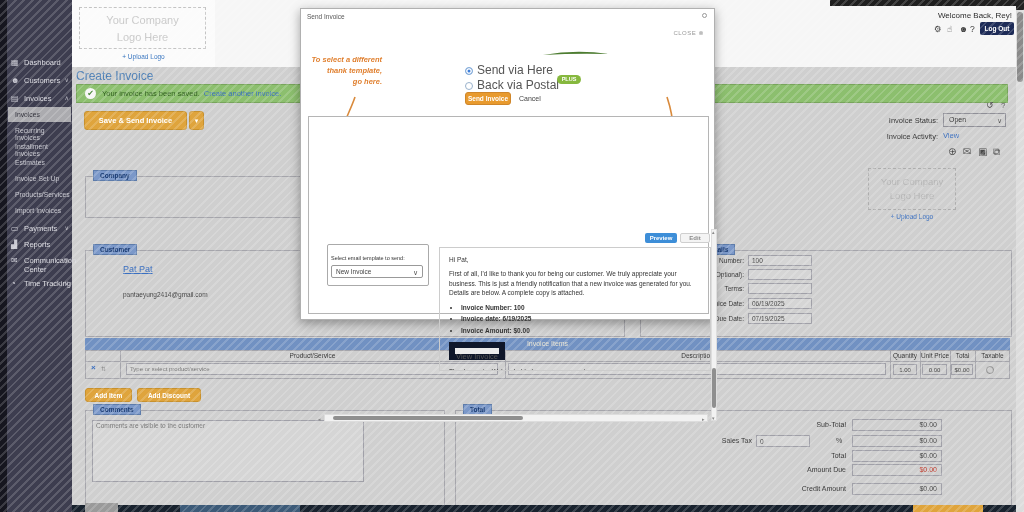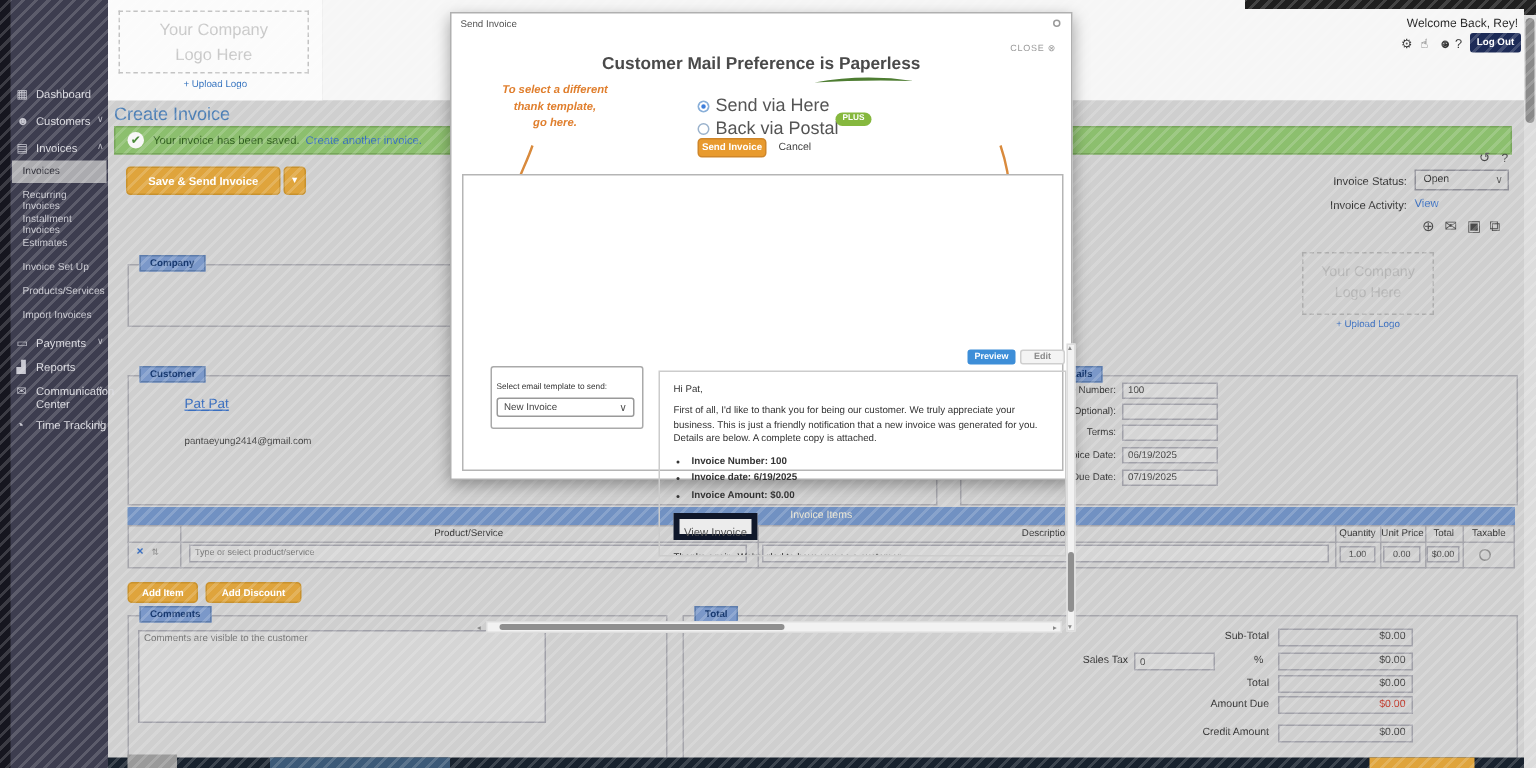--- a/index.html
+++ b/index.html
@@ -98,37 +98,37 @@
   #m-brush{position:absolute;left:240px;top:41px;}
   .radio{position:absolute;width:8px;height:8px;border:1px solid #9ab2cc;border-radius:50%;background:#fff;}
   .radio.on{background:#3d7edb;border-color:#8ab0d8;box-shadow:inset 0 0 0 1.5px #fff;}
   .ropt{position:absolute;font-size:12px;color:#555;}
   #m-plus{position:absolute;left:256px;top:66px;width:24px;height:9px;background:#86b83e;color:#fff;font-size:5.5px;
      font-weight:bold;text-align:center;line-height:9px;border-radius:5px;}
   #m-send{position:absolute;left:164px;top:83px;width:46px;height:13px;font-size:6.5px;line-height:12px;
      background:#e89a2e;border:1px solid #cf862a;color:#fff;font-weight:bold;text-align:center;border-radius:3px;cursor:pointer;}
   #m-cancel{position:absolute;left:218px;top:86px;font-size:7px;color:#444;cursor:pointer;}
   .note{position:absolute;font-size:7.5px;font-weight:bold;font-style:italic;color:#e07f2e;line-height:11px;}
-  #note-left{left:29px;top:45px;width:80px;text-align:center;}
+  #note-left{left:1px;top:45px;width:80px;text-align:right;}
   #note-right{left:322px;top:45px;width:70px;text-align:left;}
   #m-inner{position:absolute;left:7px;top:107px;width:401px;height:198px;border:1px solid #b5b5b5;background:#fff;}
   #m-tplbox{position:absolute;left:18px;top:127px;width:102px;height:42px;border:1px solid #aaa;border-radius:2px;}
   #m-tpl-label{position:absolute;left:22px;top:138px;font-size:5.5px;color:#333;}
   #m-tpl-select{position:absolute;left:22px;top:148px;width:92px;height:13px;border:1px solid #999;border-radius:2px;
      font-size:6.5px;color:#444;line-height:11px;padding-left:4px;cursor:pointer;}
   #m-tpl-select .chev{position:absolute;right:4px;top:1px;font-size:7px;color:#555;}
   #m-preview{position:absolute;left:336px;top:116px;width:32px;height:10px;background:#3d8ed8;color:#fff;
      font-size:6px;font-weight:bold;text-align:center;line-height:10px;border-radius:2px;cursor:pointer;}
   #m-edit{position:absolute;left:371px;top:116px;width:30px;height:10px;background:#f4f4f4;border:1px solid #cfcfcf;
      color:#8a8a8a;font-size:6px;font-weight:bold;text-align:center;line-height:9px;border-radius:2px;cursor:pointer;}
   #m-body{position:absolute;left:130px;top:130px;width:272px;height:124px;border:1px solid #ccc;
      font-size:6.5px;color:#333;padding:7px 9px;overflow:hidden;line-height:1.45;}
   #m-body ul{margin:5px 0 0 12px;padding:0;font-weight:600;}
   #m-body li{margin-bottom:2px;}
-  #m-view{margin-top:7px;width:56px;height:18px;background:#ececec;border:4px solid #0f172a;color:#555;
+  #m-view{margin-top:7px;width:56px;height:18px;background:#ececec;border:6px solid #0f172a;color:#555;
      font-size:7.5px;text-align:center;line-height:18px;cursor:pointer;}
   #m-closing{margin-top:7px;}
   #m-hscroll{position:absolute;left:15px;top:297px;width:384px;height:8px;background:#f2f2f2;border:1px solid #ddd;}
   #m-hthumb{position:absolute;left:8px;top:1px;width:190px;height:4px;background:#8f8f8f;border-radius:2px;}
   .sarrow{position:absolute;font-size:5px;color:#888;}
   #m-vscroll{position:absolute;left:402px;top:112px;width:6px;height:192px;background:#f2f2f2;border:1px solid #ddd;}
   #m-vthumb{position:absolute;left:0px;top:138px;width:4px;height:40px;background:#8f8f8f;border-radius:2px;}
 </style>
 </head>
 <body>
@@ -299,21 +299,20 @@
   <div class="cap"></div>
   <div class="thumb"></div>
 </div>
 
 <div id="hatch"></div>
 
 <div id="modal" class="abs">
   <div id="m-title">Send Invoice</div>
   <div id="m-pin"></div>
   <div id="m-close">CLOSE ⊗</div>
-  <div id="m-head">Customer Mail Preference is Paperless</div>
   <svg id="m-brush" width="70" height="7">
     <path d="M2,5 Q35,-1 68,4 Q35,3 2,5 Z" fill="#4e7d32"></path>
   </svg>
   <div class="radio on" style="left:164px;top:58px"></div>
   <div class="ropt" style="left:176px;top:54px">Send via Here</div>
   <div class="radio" style="left:164px;top:73px"></div>
   <div class="ropt" style="left:176px;top:69px">Back via Postal</div>
   <div id="m-plus">PLUS</div>
   <div id="m-send">Send Invoice</div>
   <div id="m-cancel">Cancel</div>

